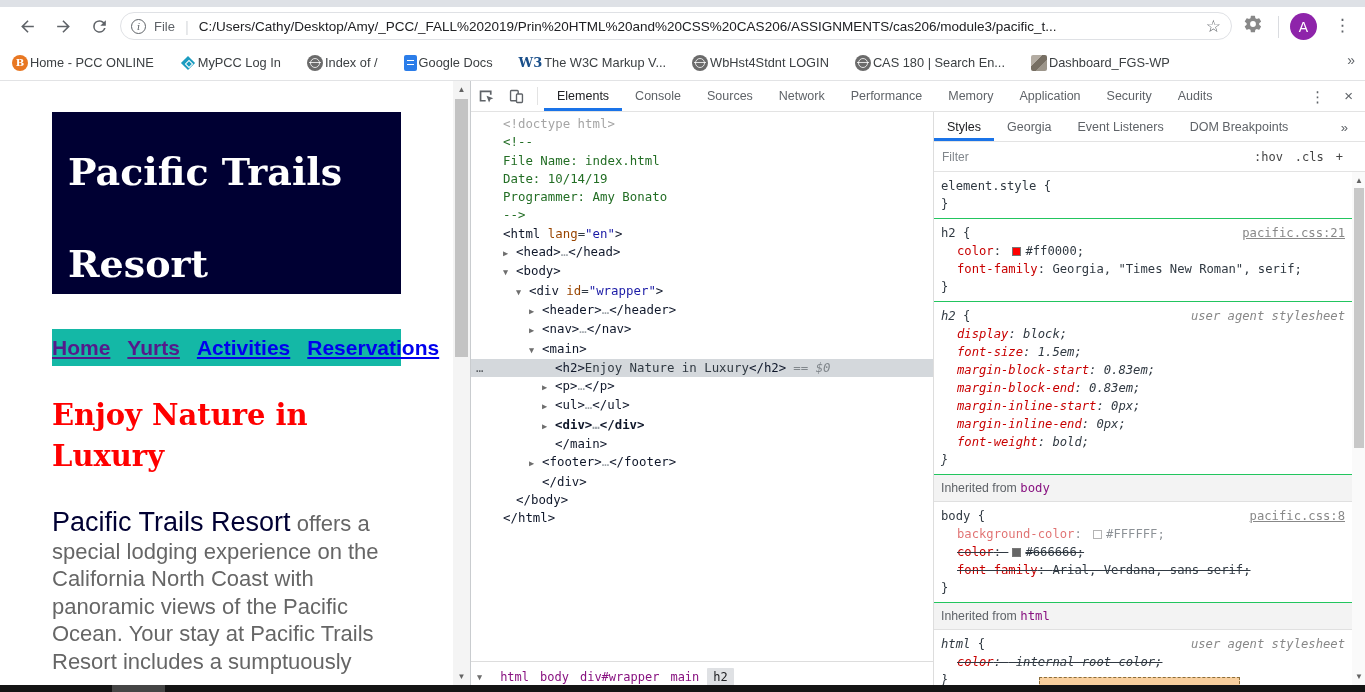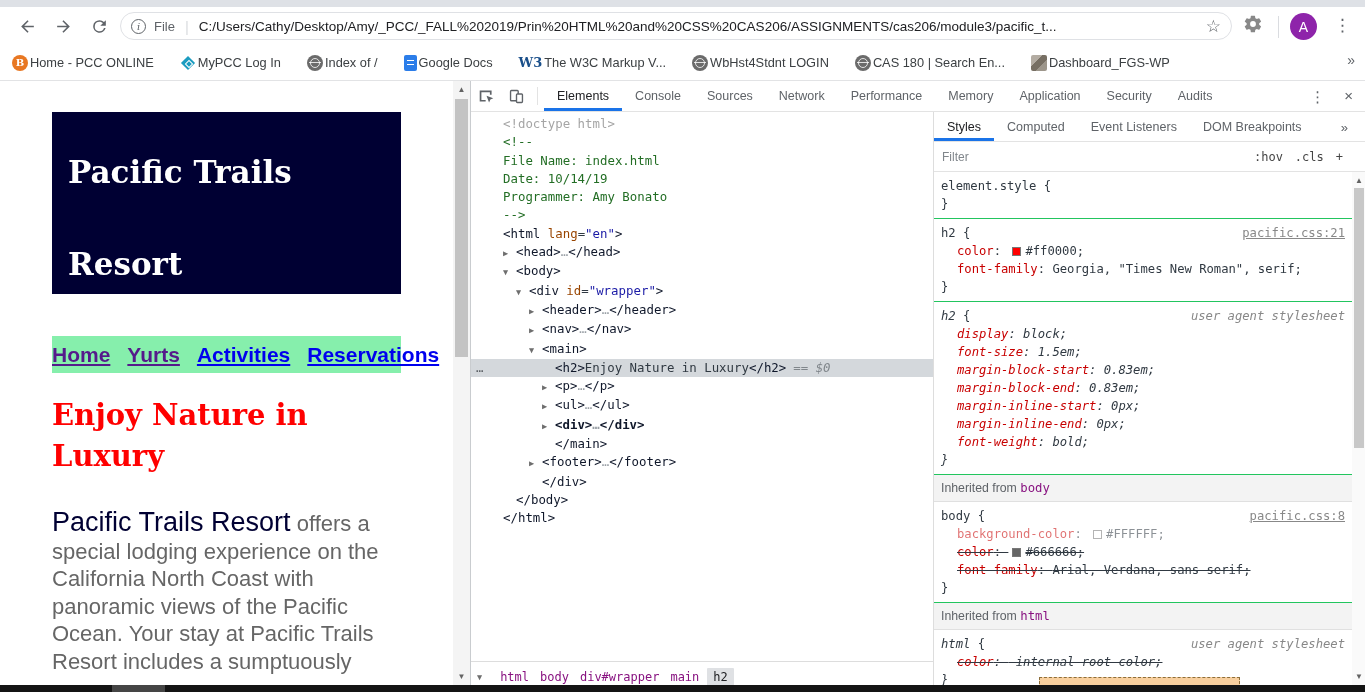--- a/index.html
+++ b/index.html
@@ -50,23 +50,23 @@
   .bmi.gdocs { width:13px; height:16px; background:#2b7de9; border-radius:2px; }
   .bmi.gdocs::before { content:""; position:absolute; left:3px; right:3px; top:5px; height:8px;
     background:repeating-linear-gradient(#fff 0 1.5px, transparent 1.5px 4px); }
   .bmi.w3c { width:auto; color:#1a4f8a; font-weight:bold; font-size:13px; font-family:"DejaVu Serif",serif; }
   .bmi.img { background:linear-gradient(135deg,#b3aca2 0 35%,#776f63 35% 65%,#9d968b 65%); border-radius:2px; }
   #bm-overflow { position:absolute; right:10px; top:52px; color:#5f6368; font-size:14px; }
 
   
   #pagepane { position:absolute; left:0; top:81px; width:453px; height:611px; background:#fff; overflow:hidden; }
   #site-header { position:absolute; left:52px; top:31px; width:349px; height:182px; background:#000033; }
-  #site-title { color:#fff; font-family:"DejaVu Serif",serif; font-weight:bold; font-size:31px;
+  #site-title { color:#fff; font-family:"DejaVu Serif",serif; font-weight:bold; font-size:38px;
     line-height:92px; padding:14px 0 0 16px; white-space:pre-line; }
-  #site-nav { position:absolute; left:52px; top:255px; width:349px; background:#86efac; padding:5px 0; }
+  #site-nav { position:absolute; left:52px; top:248px; width:349px; background:#14b8a6; padding:5px 0; }
   .navlink { font-weight:bold; font-size:21px; line-height:27px; color:#0000EE;
     text-decoration:underline; margin-right:17px; display:inline; cursor:pointer; }
   .navlink.visited { color:#551A8B; }
   #page-h2 { position:absolute; left:52px; top:314px; width:330px; color:#FF0000;
     font-family:"DejaVu Serif",serif; font-weight:bold; font-size:29px; line-height:41px; }
   #page-p { position:absolute; left:52px; top:428px; width:352px; color:#666666;
     font-size:22px; line-height:27.5px; }
   #page-p .lead { color:#000033; font-size:27px; }
 
   
@@ -296,21 +296,21 @@
     </div>
 
   <div id="crumbbar">
     <span id="crumb-caret" style="position:static;margin-left:6px">▼</span>
     <span id="crumbs"><span class="crumb">html</span><span class="crumb">body</span><span class="crumb">div#wrapper</span><span class="crumb">main</span><span class="crumb chip">h2</span></span>
   </div>
 
   <div id="sidebar">
     <div id="sb-tabs">
         <div class="dtab active">Styles</div>
-        <div class="dtab">Computed</div>
+        <div class="dtab">Georgia</div>
         <div class="dtab">Event Listeners</div>
         <div class="dtab">DOM Breakpoints</div>
       </div>
     <div id="sb-overflow">»</div>
     <div id="filter-row">
       <input id="filter-input" placeholder="Filter" style="">
       <div id="filter-controls">
           <span class="fctl">:hov</span>
           <span class="fctl">.cls</span>
           <span class="fctl">+</span>

